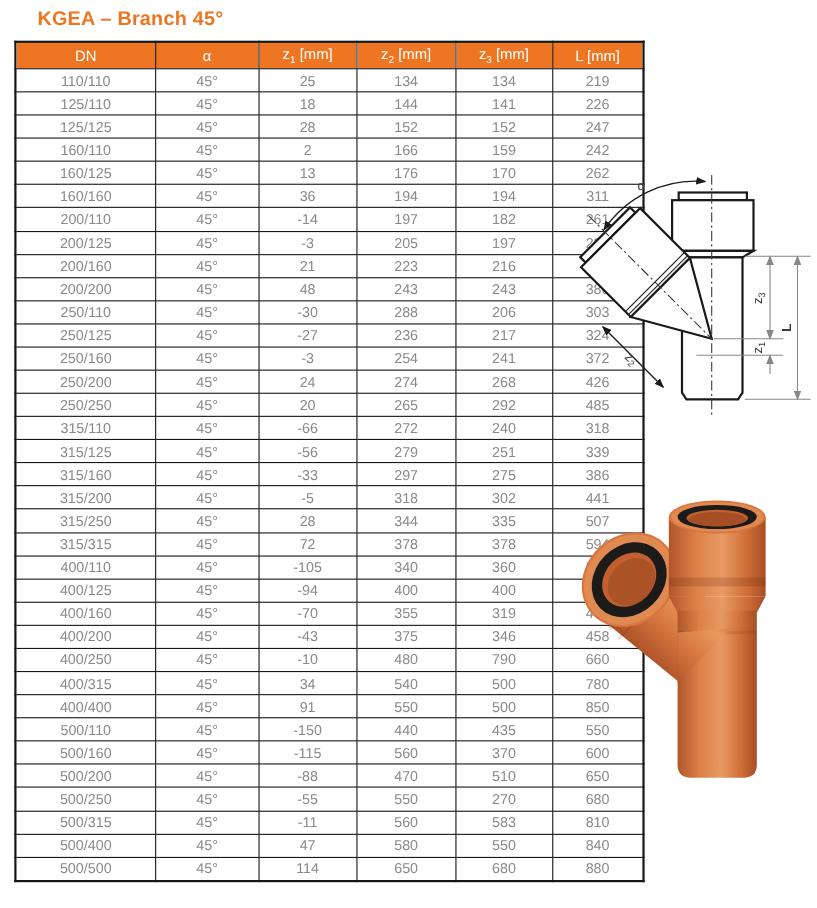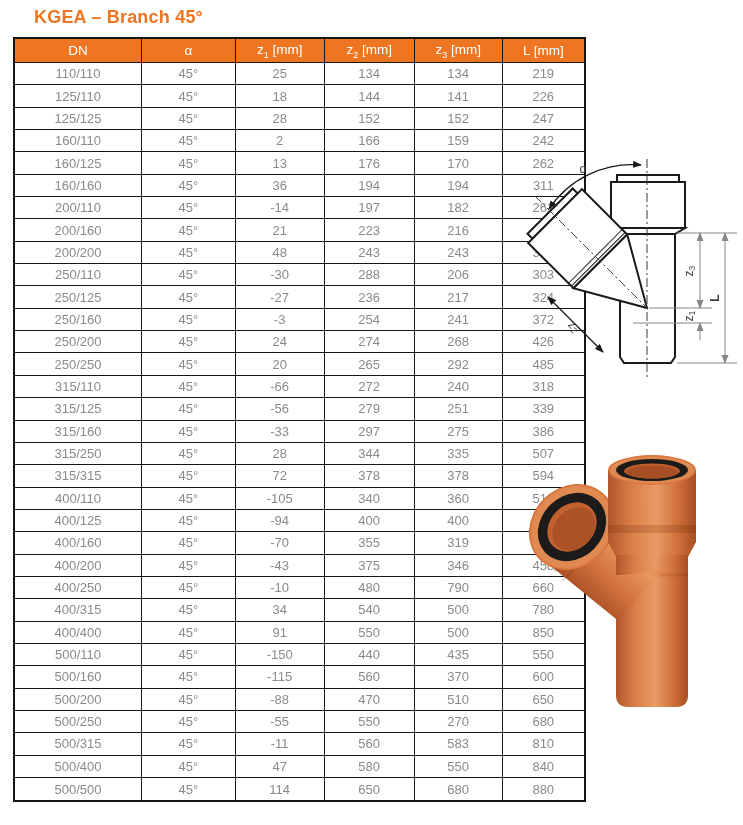--- a/index.html
+++ b/index.html
@@ -102,20 +102,28 @@
         </tr>
         <tr>
           <td>200/110</td>
           <td>45°</td>
           <td>-14</td>
           <td>197</td>
           <td>182</td>
           <td>261</td>
         </tr>
         <tr>
+          <td>200/125</td>
+          <td>45°</td>
+          <td>-3</td>
+          <td>205</td>
+          <td>197</td>
+          <td>282</td>
+        </tr>
+        <tr>
           <td>200/160</td>
           <td>45°</td>
           <td>21</td>
           <td>223</td>
           <td>216</td>
           <td>332</td>
         </tr>
         <tr>
           <td>200/200</td>
           <td>45°</td>
@@ -180,20 +188,28 @@
           <td>251</td>
           <td>339</td>
         </tr>
         <tr>
           <td>315/160</td>
           <td>45°</td>
           <td>-33</td>
           <td>297</td>
           <td>275</td>
           <td>386</td>
+        </tr>
+        <tr>
+          <td>315/200</td>
+          <td>45°</td>
+          <td>-5</td>
+          <td>318</td>
+          <td>302</td>
+          <td>441</td>
         </tr>
         <tr>
           <td>315/250</td>
           <td>45°</td>
           <td>28</td>
           <td>344</td>
           <td>335</td>
           <td>507</td>
         </tr>
         <tr>

